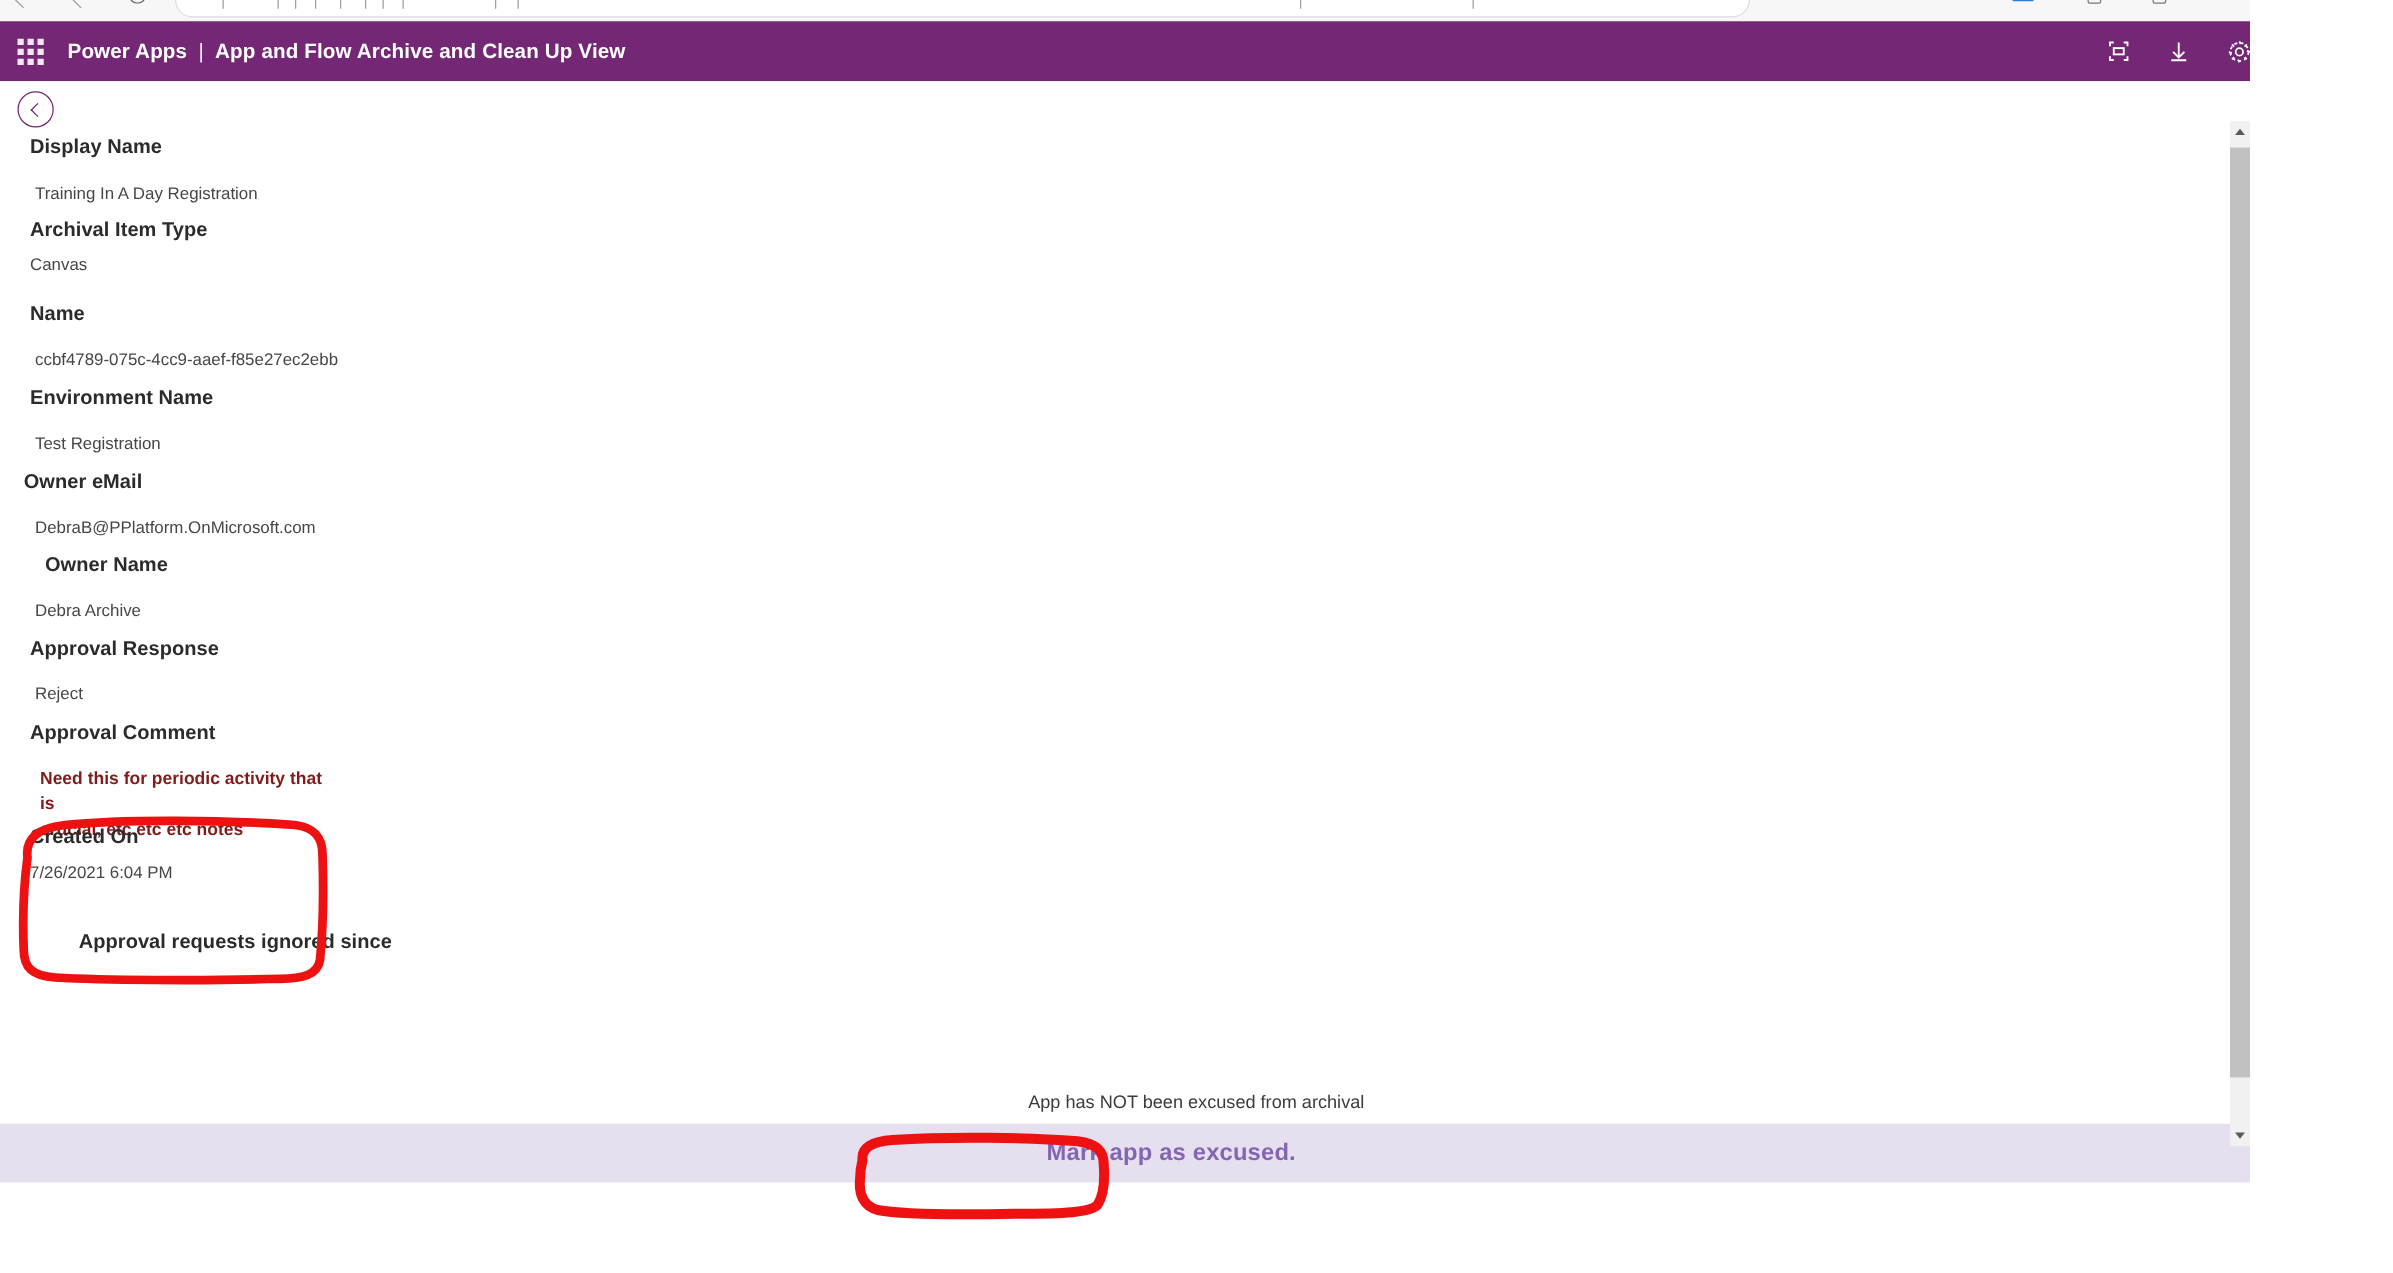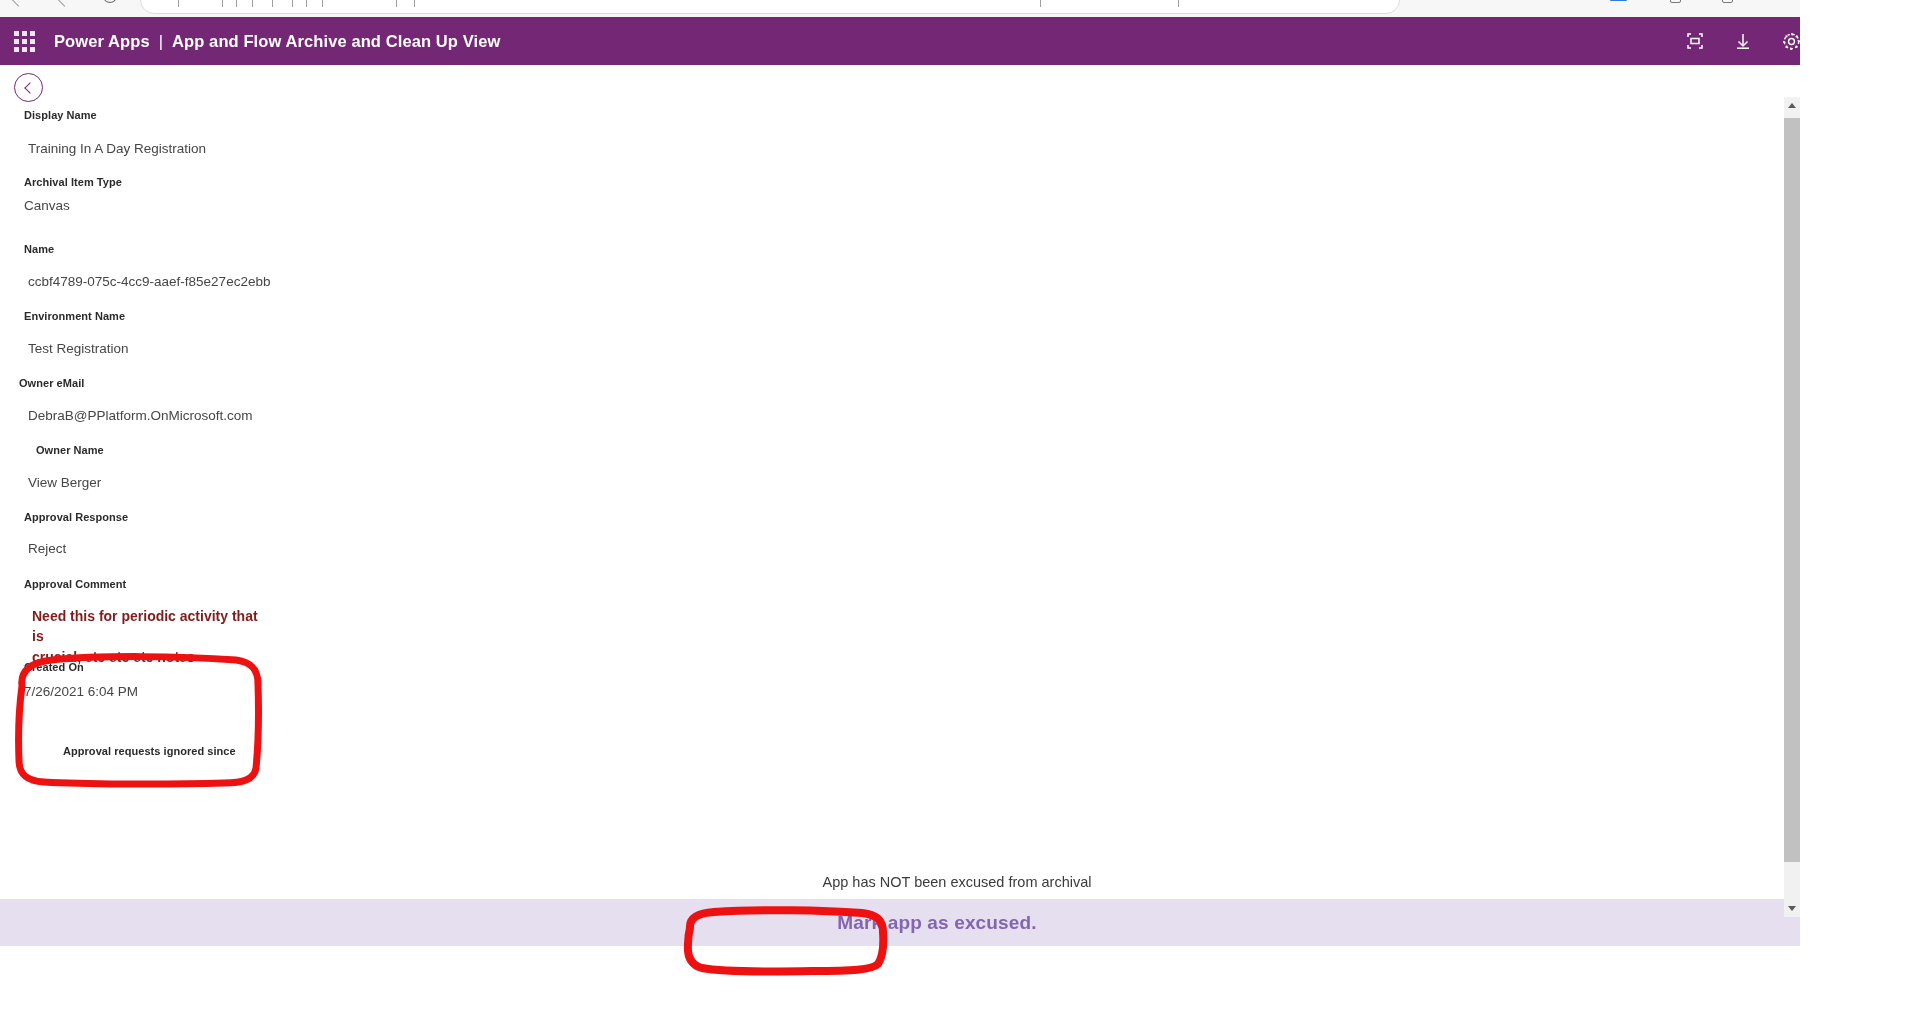--- a/index.html
+++ b/index.html
@@ -223,21 +223,21 @@
   }
 
   
   .form {
     position: absolute;
     left: 0; top: 44px;
     width: 900px;
   }
   .field { position: absolute; left: 0; }
   .f-label {
-    font-size: 11px;
+    font-size: 16px;
     font-weight: bold;
     color: #2b2b2b;
     letter-spacing: 0.05px;
     white-space: nowrap;
   }
   .f-value {
     font-size: 13.5px;
     font-weight: normal;
     color: #464646;
     white-space: pre-wrap;
@@ -459,21 +459,21 @@
         <div class="f-value indent" style="margin-left:26px; margin-top:17px;">Test Registration</div>
       </div>
 
       <div class="field" style="top:268px;">
         <div class="f-label" style="margin-left:19px;">Owner eMail</div>
         <div class="f-value indent" style="margin-left:26px; margin-top:17px;">DebraB@PPlatform.OnMicrosoft.com</div>
       </div>
 
       <div class="field" style="top:335px;">
         <div class="f-label" style="margin-left:36px;">Owner Name</div>
-        <div class="f-value indent" style="margin-left:26px; margin-top:17px;">View Berger</div>
+        <div class="f-value indent" style="margin-left:26px; margin-top:17px;">Debra Archive</div>
       </div>
 
       <div class="field" style="top:402px;">
         <div class="f-label" style="margin-left:24px;">Approval Response</div>
         <div class="f-value indent" style="margin-left:26px; margin-top:16px;">Reject</div>
       </div>
 
       <div class="field" style="top:469px;">
         <div class="f-label" style="margin-left:24px;">Approval Comment</div>
         <div class="f-value strong" style="margin-left:32px; margin-top:16px; width:230px;">Need this for periodic activity that is

